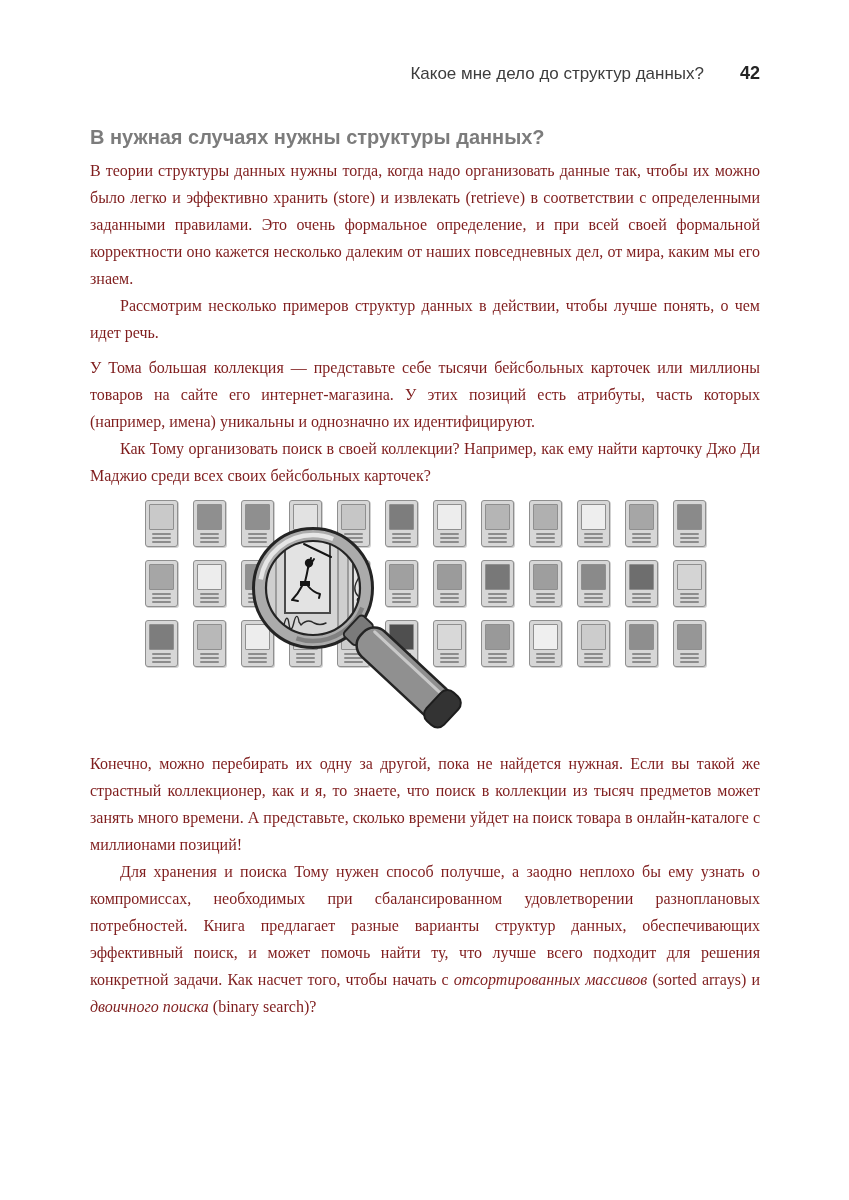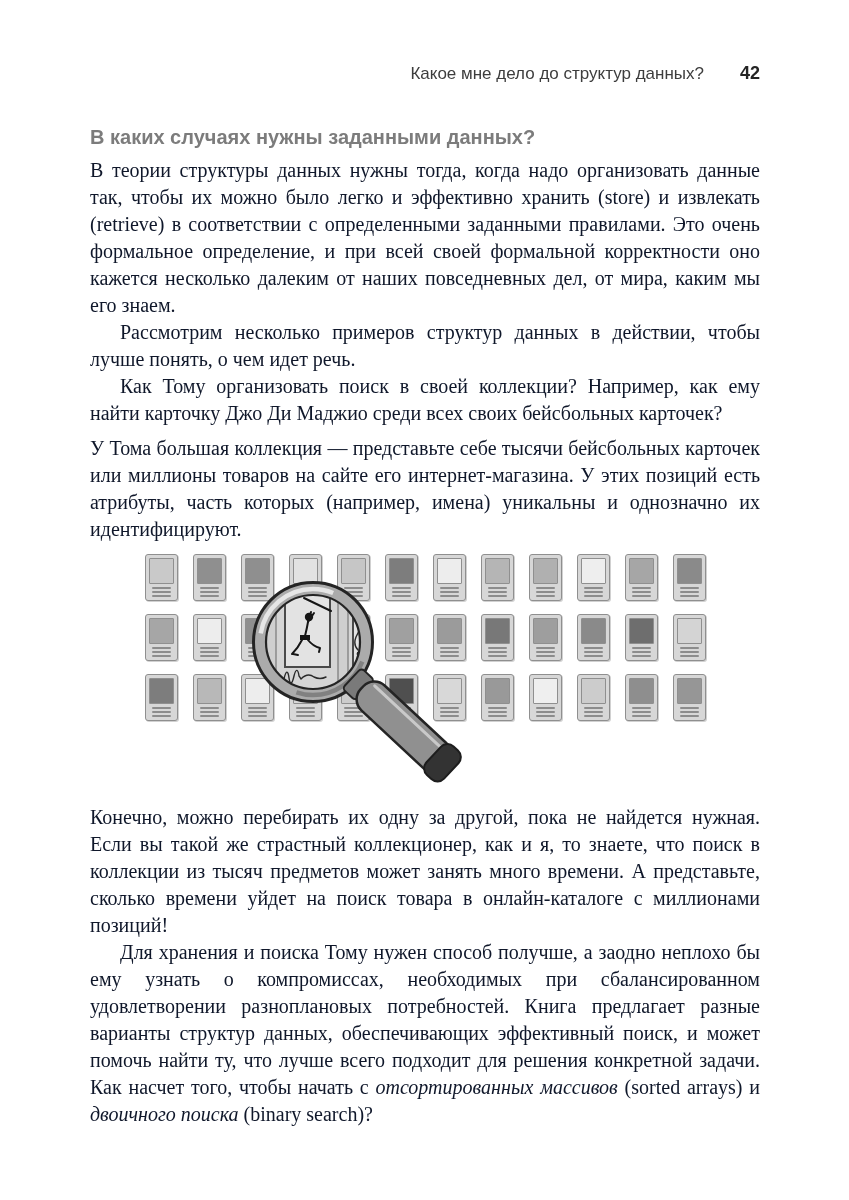--- a/index.html
+++ b/index.html
@@ -40,24 +40,24 @@
     font-weight: 700;
     font-size: 20px;
     line-height: 24px;
     color: #7c7c7c;
     margin: 0;
   }
   .h1 { margin-top: 40px; }
   .h2 { margin-top: 15px; }
   p.body {
     margin: 0;
-    font-size: 20px;
+    font-size: 16px;
     line-height: 27px;
     text-align: justify;
-    color: #0f172a;
+    color: #7f1d1d;
   }
   p.after-heading { margin-top: 8px; }
   p.indent { text-indent: 30px; }
   p.after-figure { margin-top: 13px; }
   .ital { font-style: italic; }
 
   
   .figure {
     position: relative;
     margin: 8px 0 0 0;
@@ -116,30 +116,30 @@
 <body>
 
 <div class="page">
   <div class="column">
 
     <div class="running-head">
       <span>Какое мне дело до структур данных?</span>
       <span class="page-num">42</span>
     </div>
 
-    <h2 class="sec-heading h1">В каких случаях нужны заданными данных?</h2>
+    <h2 class="sec-heading h1">В нужная случаях нужны структуры данных?</h2>
 
     <p class="body after-heading">В теории структуры данных нужны тогда, когда надо организовать данные так, чтобы их можно было легко и эффективно хранить (store) и извлекать (retrieve) в соответствии с определенными заданными правилами. Это очень формальное определение, и при всей своей формальной корректности оно кажется несколько далеким от наших повседневных дел, от мира, каким мы его знаем.</p>
 
     <p class="body indent">Рассмотрим несколько примеров структур данных в действии, чтобы лучше понять, о чем идет речь.</p>
 
 
+    <p class="body after-heading">У Тома большая коллекция — представьте себе тысячи бейсбольных карточек или миллионы товаров на сайте его интернет-магазина. У этих позиций есть атрибуты, часть которых (например, имена) уникальны и однозначно их идентифицируют.</p>
+
     <p class="body indent">Как Тому организовать поиск в своей коллекции? Например, как ему найти карточку Джо Ди Маджио среди всех своих бейсбольных карточек?</p>
-
-    <p class="body after-heading">У Тома большая коллекция — представьте себе тысячи бейсбольных карточек или миллионы товаров на сайте его интернет-магазина. У этих позиций есть атрибуты, часть которых (например, имена) уникальны и однозначно их идентифицируют.</p>
 
     <div class="figure">
       <div class="cards-grid">
           <div class="card">
             <div class="card-photo" style="background: rgb(201, 201, 201);"></div>
             <div class="card-lines">
               <div class="card-line"></div>
               <div class="card-line"></div>
               <div class="card-line"></div>
             </div>

